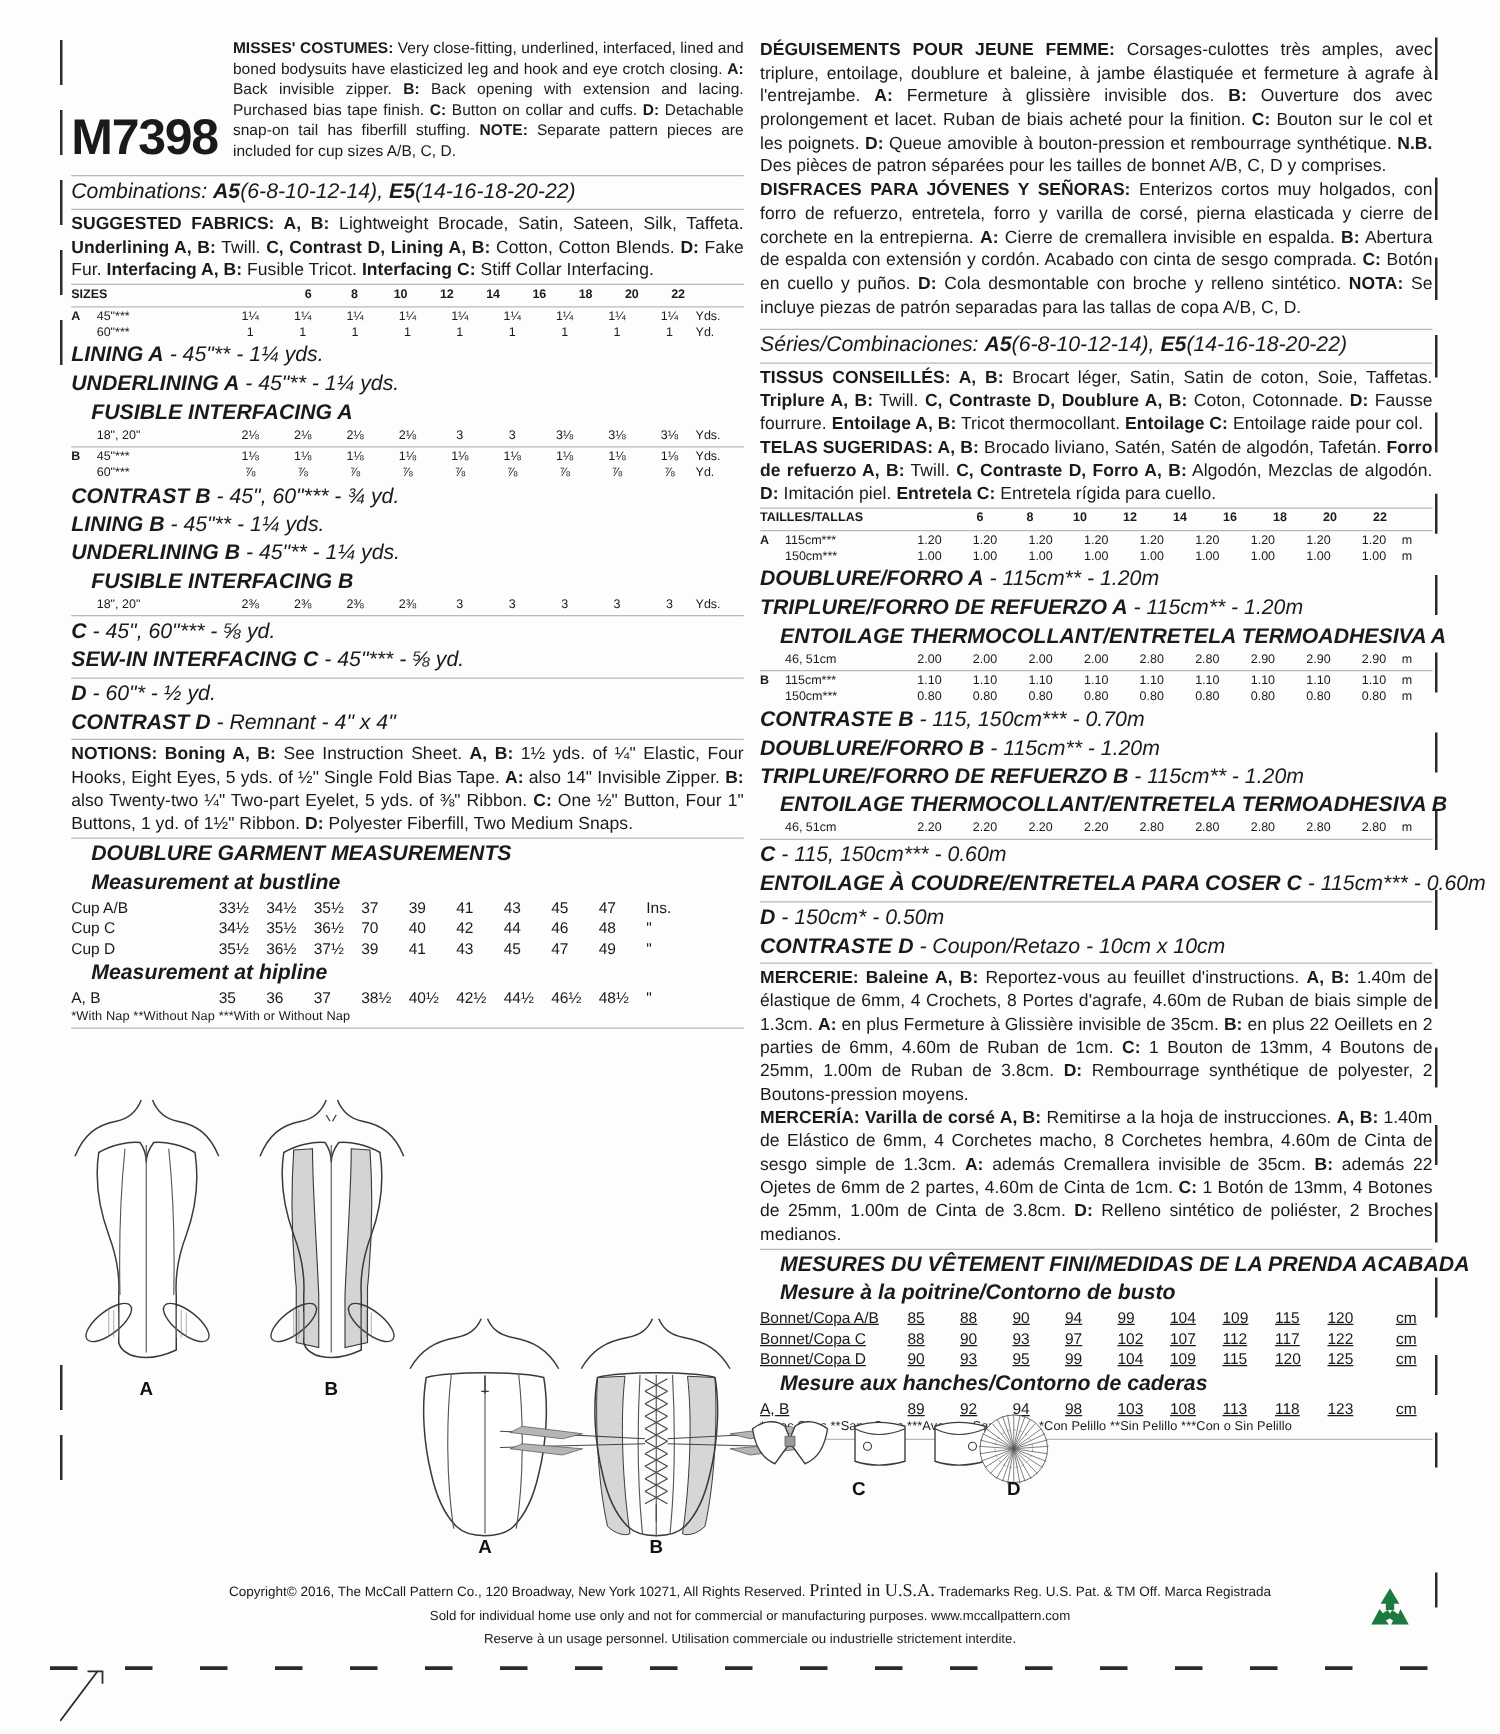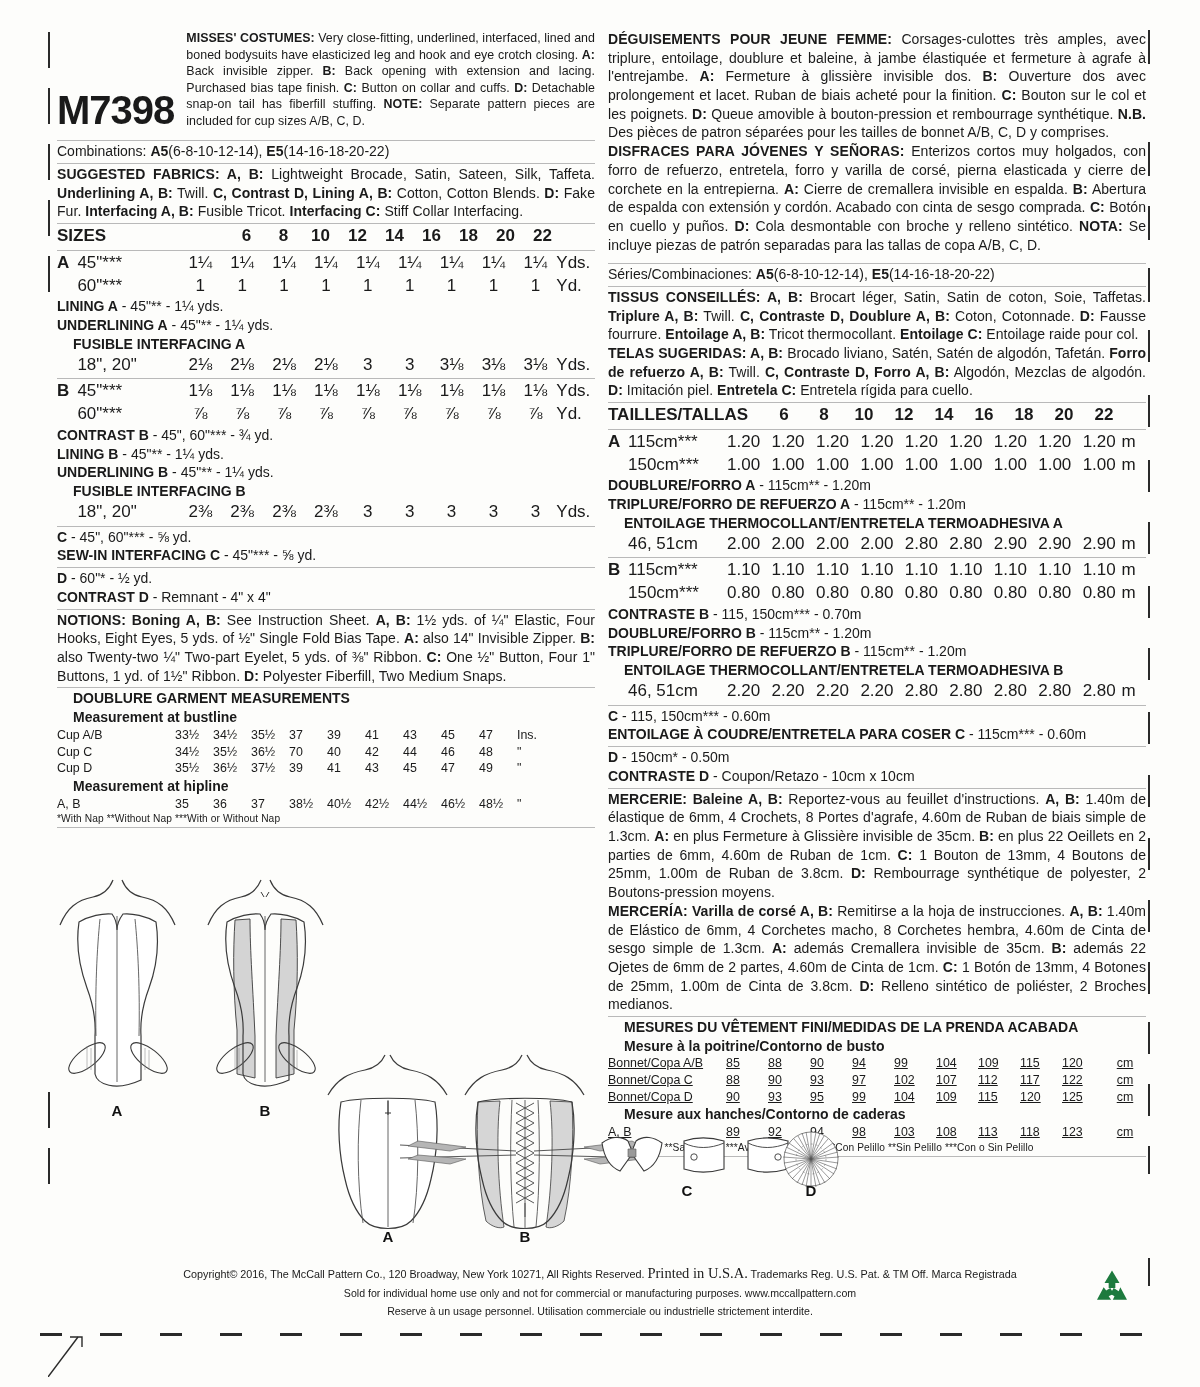--- a/index.html
+++ b/index.html
@@ -36,26 +36,26 @@
 
   
   .para {
     font-size:14px; line-height:1.335; text-align:justify;
     letter-spacing:0.05px;
   }
   .para b { font-weight:bold; }
 
   .rule { border-top:1px solid #b9b9b9; margin:2px 0 1px 0; }
 
-  .line { font-size:14px; line-height:1.34; white-space:nowrap; }
+  .line { font-size:17px; line-height:1.34; white-space:nowrap;font-style:italic; }
   .line b { font-weight:bold; }
   .bold { font-weight:bold;padding-left:16px; }
 
   
-  table.yard { border-collapse:collapse; width:100%; font-size:17px; }
+  table.yard { border-collapse:collapse; width:100%; font-size:10px; }
   table.yard td { padding:0; line-height:1.34; white-space:nowrap; vertical-align:bottom; }
   td.lab  { font-weight:bold; width:18px; text-align:left; }
   td.wid  { text-align:left; padding-right:2px; }
   td.num  { text-align:center; }
   td.unit { text-align:left; padding-left:4px; }
 
   .c-sizes td { font-weight:bold; }
   .ln { width:37px; }
   .lu { width:34px; }
   .rn { width:40px; }

